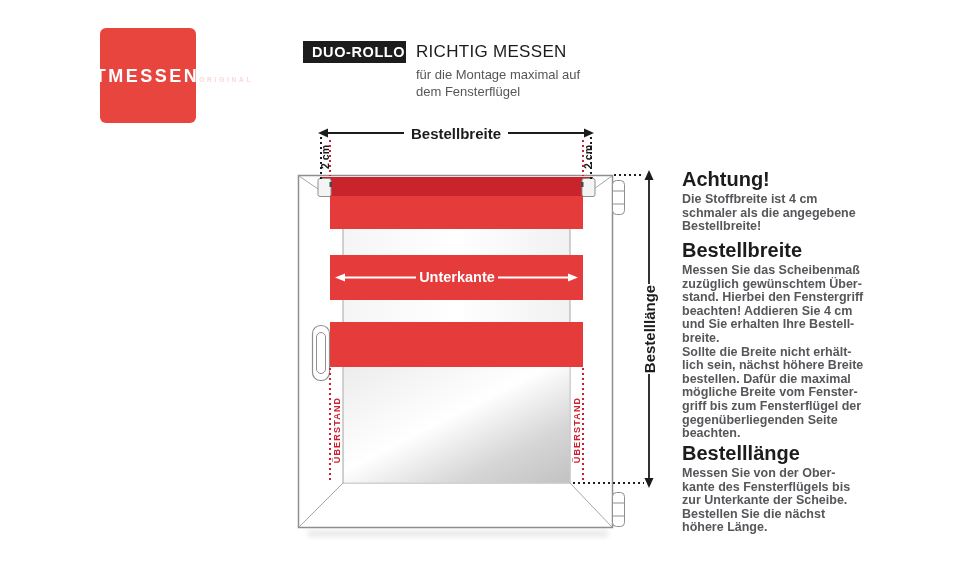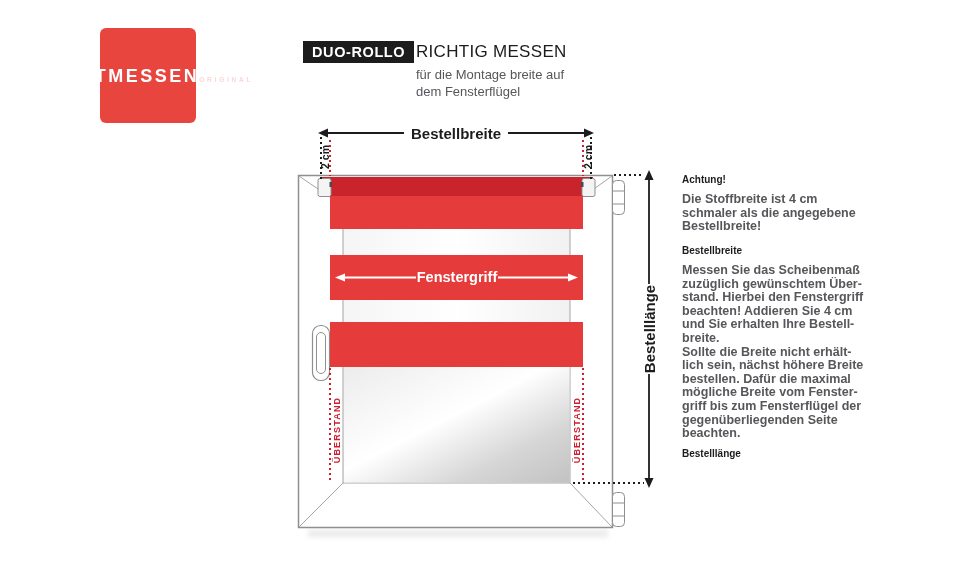--- a/index.html
+++ b/index.html
@@ -12,41 +12,41 @@
     position:absolute;left:100px;top:28px;width:96px;height:95px;
     background:var(--brand_red,#e8453f);border-radius:6px;
     display:flex;flex-direction:row;align-items:center;justify-content:center;
     color:#fff;text-align:center;
   }
   .logo-line{font-size:18px;font-weight:700;letter-spacing:2.5px;line-height:16px;}
   .logo-sub{font-size:6.5px;font-weight:700;letter-spacing:2.8px;margin-top:7px;color:#f7d9d7;}
   
   .badge{
     position:absolute;left:303px;top:41px;background:var(--ink_black,#1c1c1c);color:#fff;
-    font-size:14.5px;font-weight:700;letter-spacing:.6px;padding:4px 9px 4px 9px;line-height:14px;
+    font-size:14.5px;font-weight:700;letter-spacing:.6px;padding:4px 1px 4px 9px;line-height:14px;
   }
   .title{position:absolute;left:416px;top:42px;font-size:17px;font-weight:400;letter-spacing:.3px;}
   .subtitle{
     position:absolute;left:416px;top:66px;font-size:13px;line-height:17px;
     color:var(--body_gray,#57575b);white-space:pre-line;
   }
   
   .dlabel{position:absolute;transform:translate(-50%,-50%);white-space:nowrap;}
   .dlabel.rot{transform:translate(-50%,-50%) rotate(-90deg);}
   .lbl-bestellbreite{left:456px;top:133px;font-size:15px;font-weight:700;}
   .lbl-2cm-left{left:325px;top:157px;font-size:10.5px;font-weight:700;}
   .lbl-2cm-right{left:588px;top:157px;font-size:10.5px;font-weight:700;}
   .lbl-stoffbreite{left:457px;top:277px;font-size:14.5px;font-weight:700;color:#fff;}
   .lbl-ueberstand-l{left:337px;top:430px;font-size:9px;font-weight:700;letter-spacing:1.2px;color:var(--dotted_red,#cc2031);}
   .lbl-ueberstand-r{left:577px;top:430px;font-size:9px;font-weight:700;letter-spacing:1.2px;color:var(--dotted_red,#cc2031);}
   .lbl-bestelllaenge{left:649px;top:329px;font-size:15px;font-weight:700;}
   
   .section{position:absolute;left:682px;width:276px;}
   .sec-0{top:171px;} .sec-1{top:242px;} .sec-2{top:445px;}
-  .section h4{margin:0 0 5px 0;font-size:10px;font-weight:700;color:var(--ink_black,#1c1c1c);line-height:17px;}
+  .section h4{margin:0 0 5px 0;font-size:20px;font-weight:700;color:var(--ink_black,#1c1c1c);line-height:17px;}
   .section p{margin:0;font-size:12.5px;line-height:13.6px;color:var(--body_gray,#57575b);white-space:pre-line;font-weight:bold;}
   
   .diagram-svg{position:absolute;left:0;top:0;}
   .frame-stroke{fill:#ffffff;stroke:var(--frame_gray,#8f8f8f);stroke-width:1.5;}
   .thin-stroke{stroke:#a6a6a6;stroke-width:1;fill:none;}
   .dotted-black{stroke:var(--ink_black,#1c1c1c);stroke-width:2;stroke-dasharray:2 3;fill:none;}
   .dotted-red{stroke:var(--dotted_red,#cc2031);stroke-width:2;stroke-dasharray:2 3;fill:none;}
   .arrow-black{stroke:var(--ink_black,#1c1c1c);stroke-width:1.8;fill:none;}
   .head-black{fill:var(--ink_black,#1c1c1c);stroke:none;}
   .arrow-white{stroke:#ffffff;stroke-width:1.8;fill:none;}
@@ -61,21 +61,21 @@
 <div class="canvas">
 
   <div class="logo">
     <div class="logo-line">LICHT</div>
     <div class="logo-line">MESSEN</div>
     <div class="logo-sub">ORIGINAL</div>
   </div>
 
   <div class="badge">DUO-ROLLO</div>
   <div class="title">RICHTIG MESSEN</div>
-  <div class="subtitle">für die Montage breite auf
+  <div class="subtitle">für die Montage maximal auf
 dem Fensterflügel</div>
 
   <svg class="diagram-svg" width="960" height="587" viewBox="0 0 960 587">
     <defs>
       <linearGradient id="glassLower" x1="0" y1="0" x2="1" y2="1">
         <stop offset="0" stop-color="#ececec"></stop>
         <stop offset="0.3" stop-color="#f9f9f9"></stop>
         <stop offset="0.45" stop-color="#ffffff"></stop>
         <stop offset="0.75" stop-color="#d6d6d6"></stop>
         <stop offset="1" stop-color="#c2c2c2"></stop>
@@ -154,21 +154,21 @@
       <line class="arrow-white" x1="344" y1="277.5" x2="416" y2="277.5"></line>
       <line class="arrow-white" x1="498" y1="277.5" x2="569" y2="277.5"></line>
       <polygon class="head-white" points="335,277.5 345,273.5 345,281.5"></polygon>
       <polygon class="head-white" points="578,277.5 568,273.5 568,281.5"></polygon>
     </g>
   </svg>
 
   <div class="dlabel lbl-bestellbreite">Bestellbreite</div>
   <div class="dlabel rot lbl-2cm-left">2 cm</div>
   <div class="dlabel rot lbl-2cm-right">2 cm</div>
-  <div class="dlabel lbl-stoffbreite">Fenstergriff</div>
+  <div class="dlabel lbl-stoffbreite">Unterkante</div>
   <div class="dlabel rot lbl-ueberstand-l">ÜBERSTAND</div>
   <div class="dlabel rot lbl-ueberstand-r">ÜBERSTAND</div>
   <div class="dlabel rot lbl-bestelllaenge">Bestelllänge</div>
 
   <div class="section sec-0">
     <h4>Achtung!</h4>
     <p>Die Stoffbreite ist 4 cm
 schmaler als die angegebene
 Bestellbreite!</p>
   </div>
@@ -183,15 +183,20 @@
 Sollte die Breite nicht erhält-
 lich sein, nächst höhere Breite
 bestellen. Dafür die maximal
 mögliche Breite vom Fenster-
 griff bis zum Fensterflügel der
 gegenüberliegenden Seite
 beachten.</p>
   </div>
   <div class="section sec-2">
     <h4>Bestelllänge</h4>
+    <p>Messen Sie von der Ober-
+kante des Fensterflügels bis
+zur Unterkante der Scheibe.
+Bestellen Sie die nächst
+höhere Länge.</p>
   </div>
 
 </div>
 
 </body></html>

